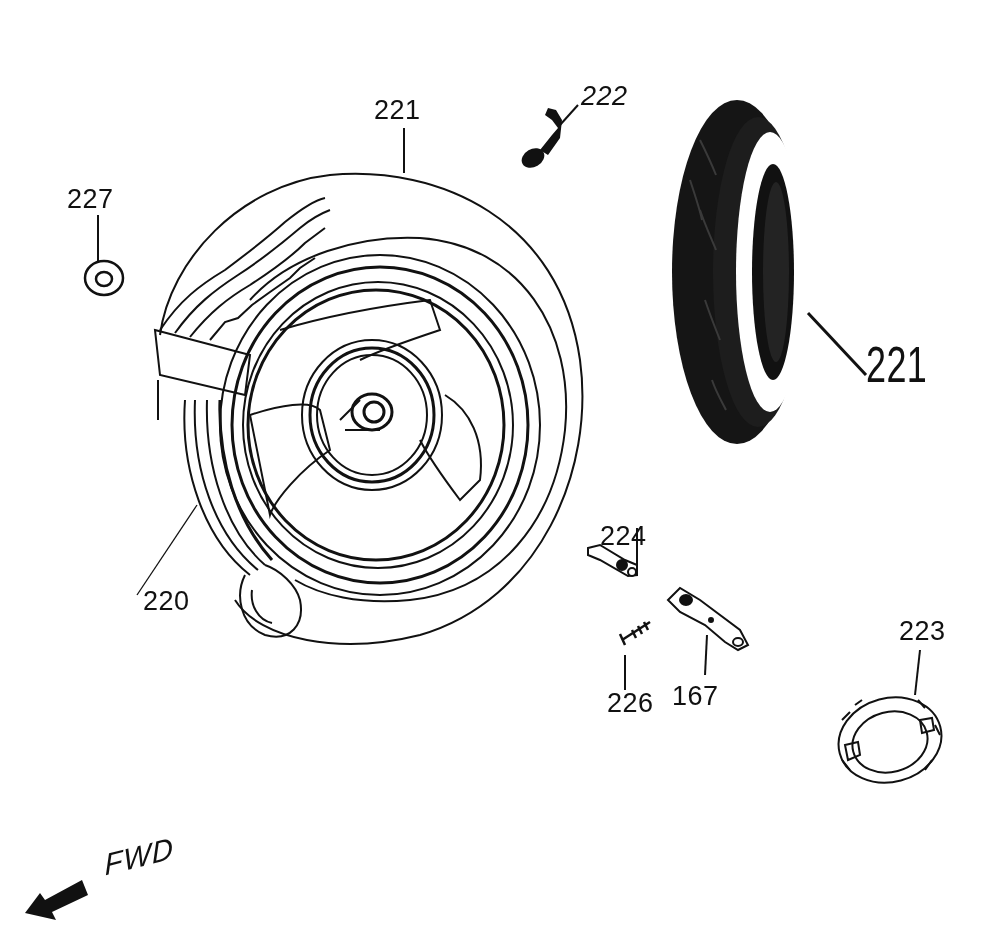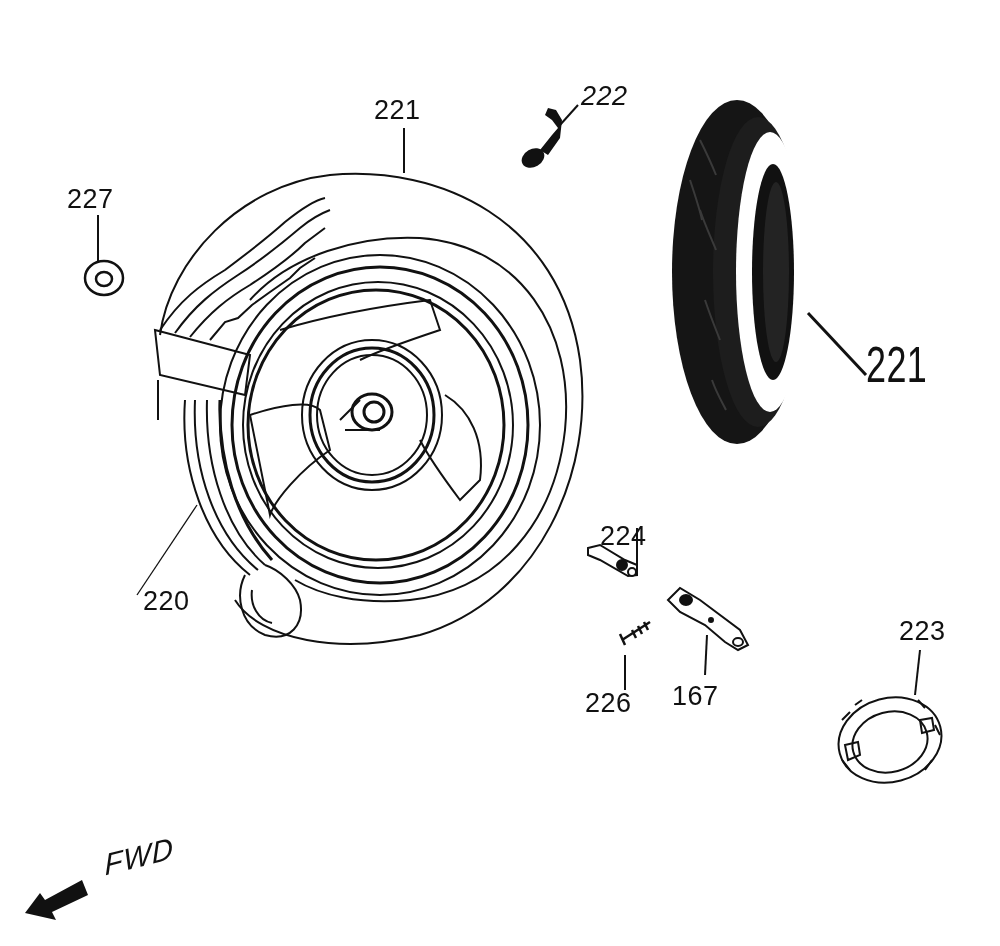--- a/index.html
+++ b/index.html
@@ -124,16 +124,16 @@
   </g>
 </svg>
 
 <div class="label" style="left:374px; top:97px;">221</div>
 <div class="label" style="left:581px; top:83px;font-style:italic;">222</div>
 <div class="label" style="left:67px;  top:186px;">227</div>
 <div class="label big" style="left:866px; top:340px;">221</div>
 <div class="label" style="left:600px; top:503px;margin-top:20px;">224</div>
 <div class="label" style="left:99px;  top:588px;margin-left:44px;">220</div>
 <div class="label" style="left:899px; top:618px;text-align:right;">223</div>
-<div class="label" style="left:585px; top:690px;">226</div>
+<div class="label" style="left:607px; top:690px;">226</div>
 <div class="label" style="left:672px; top:683px;">167</div>
 
 <div class="fwd">FWD</div>
 
 </body></html>

